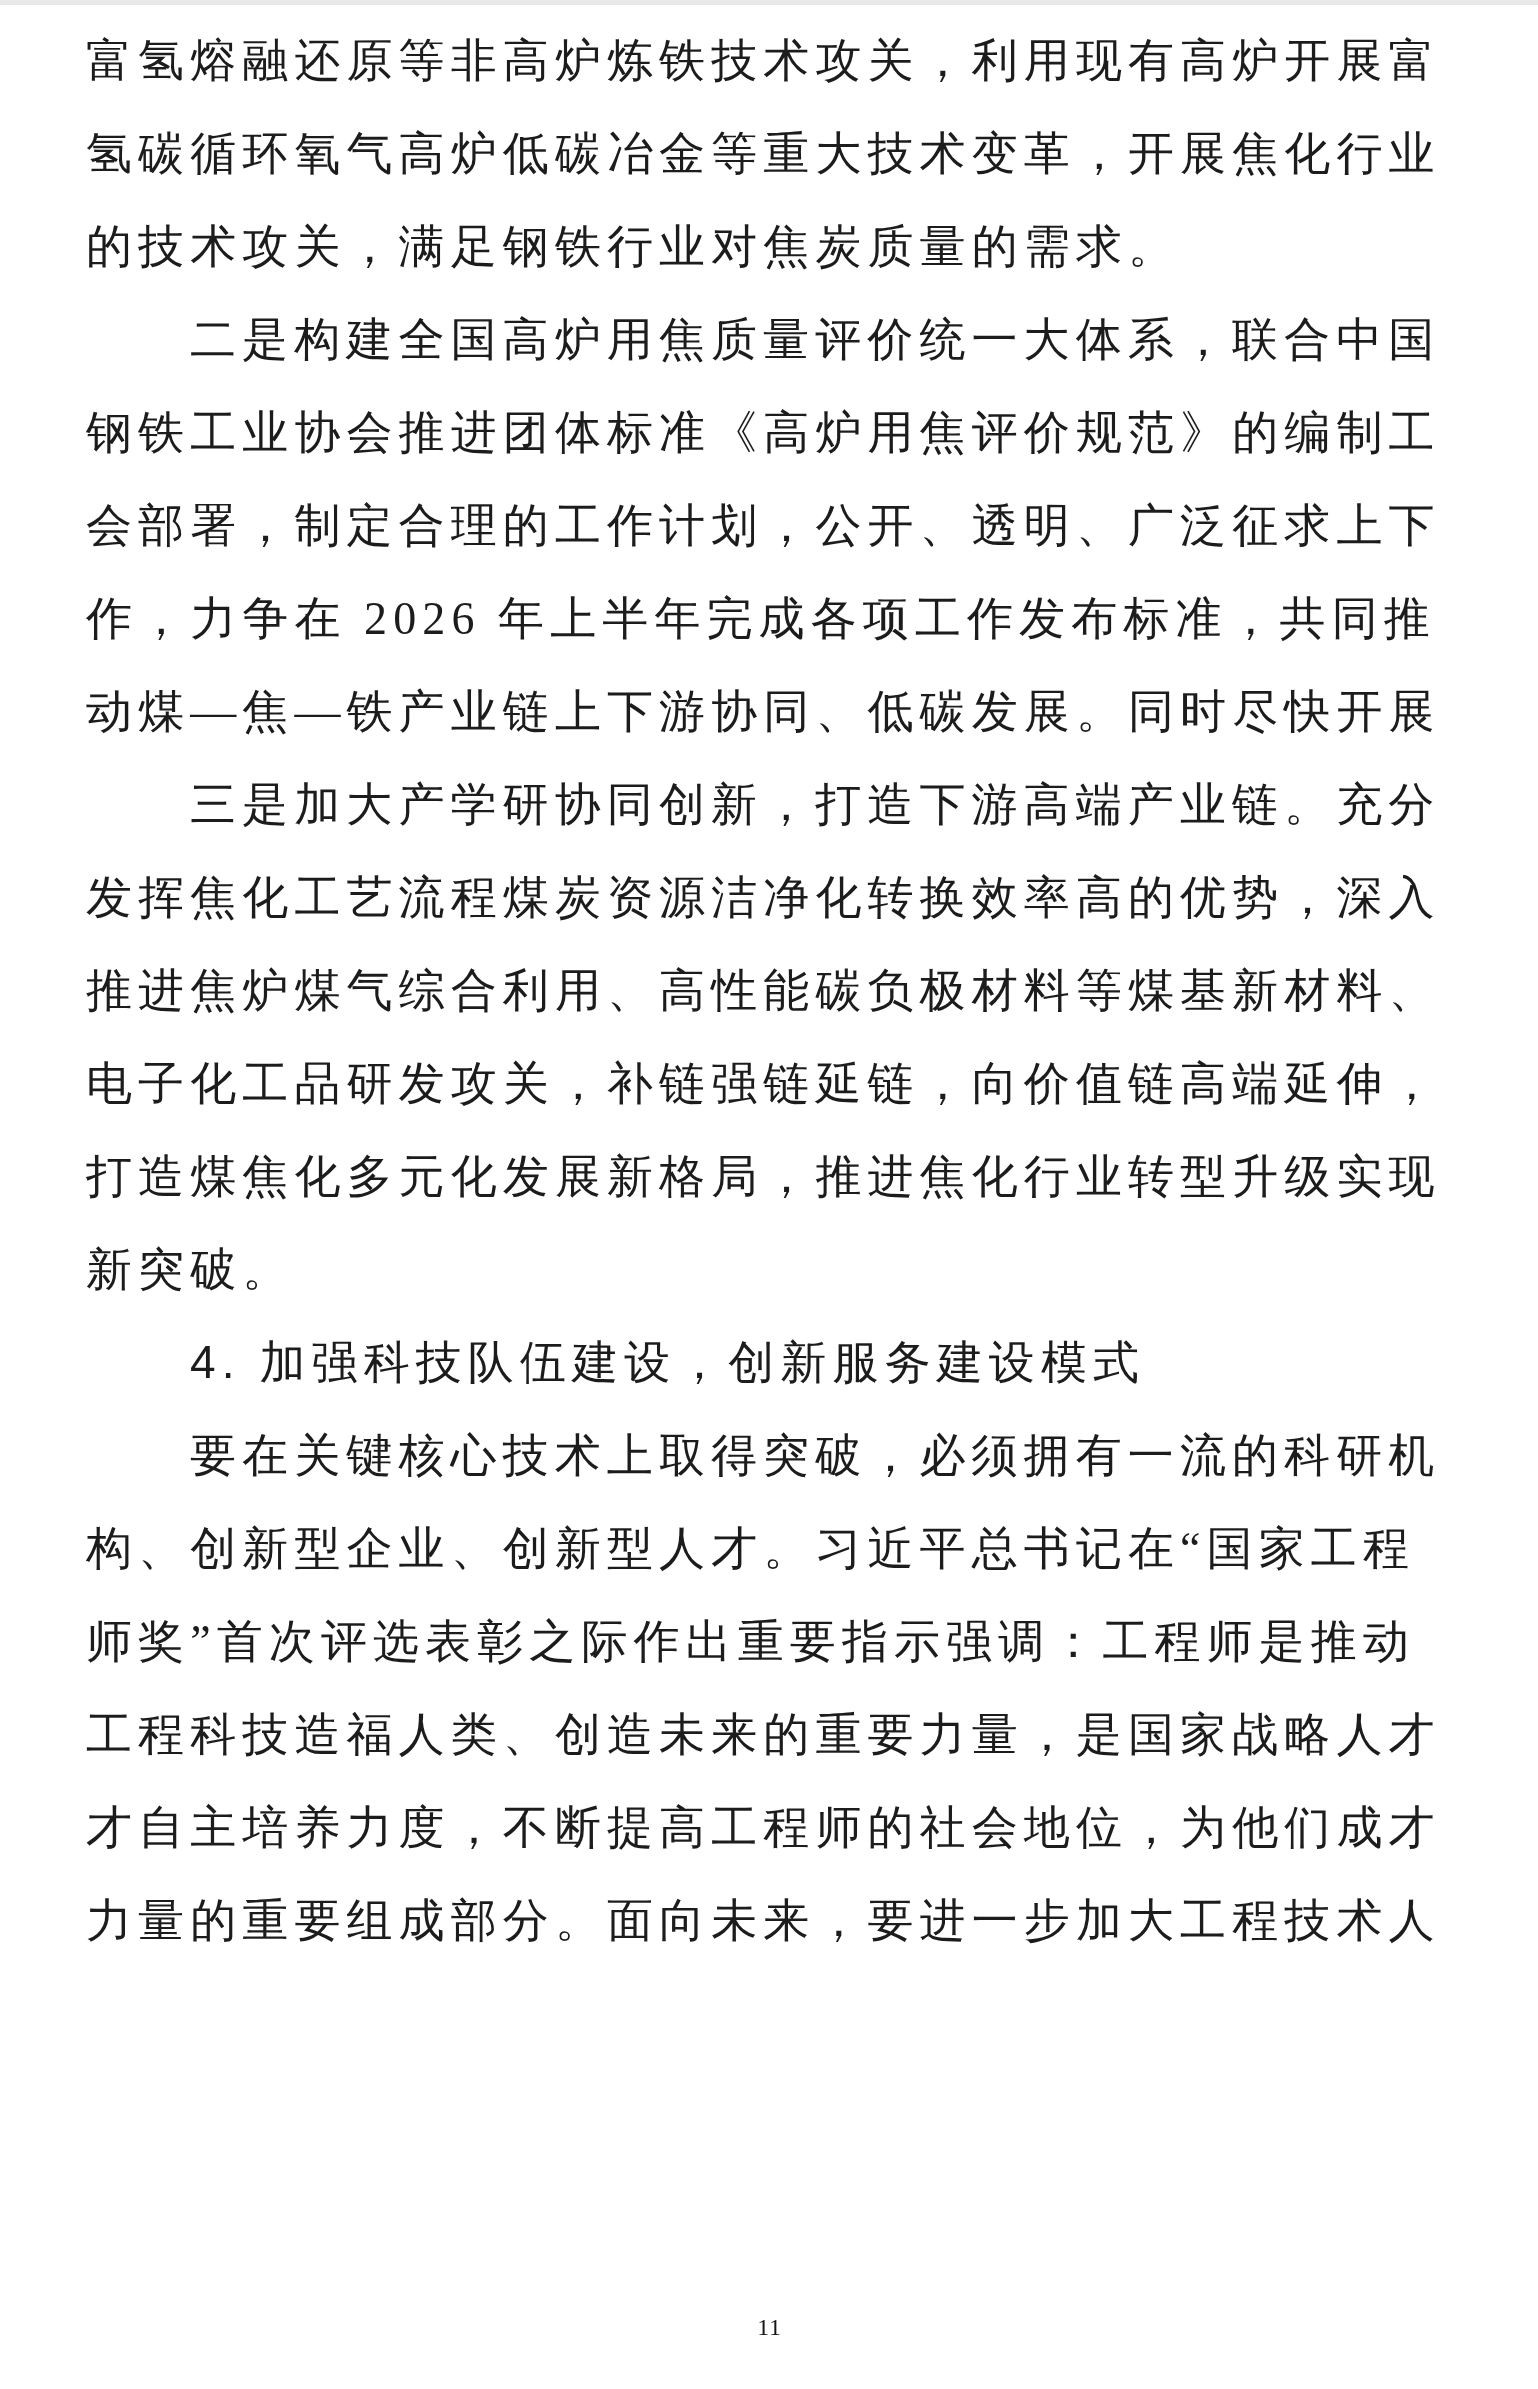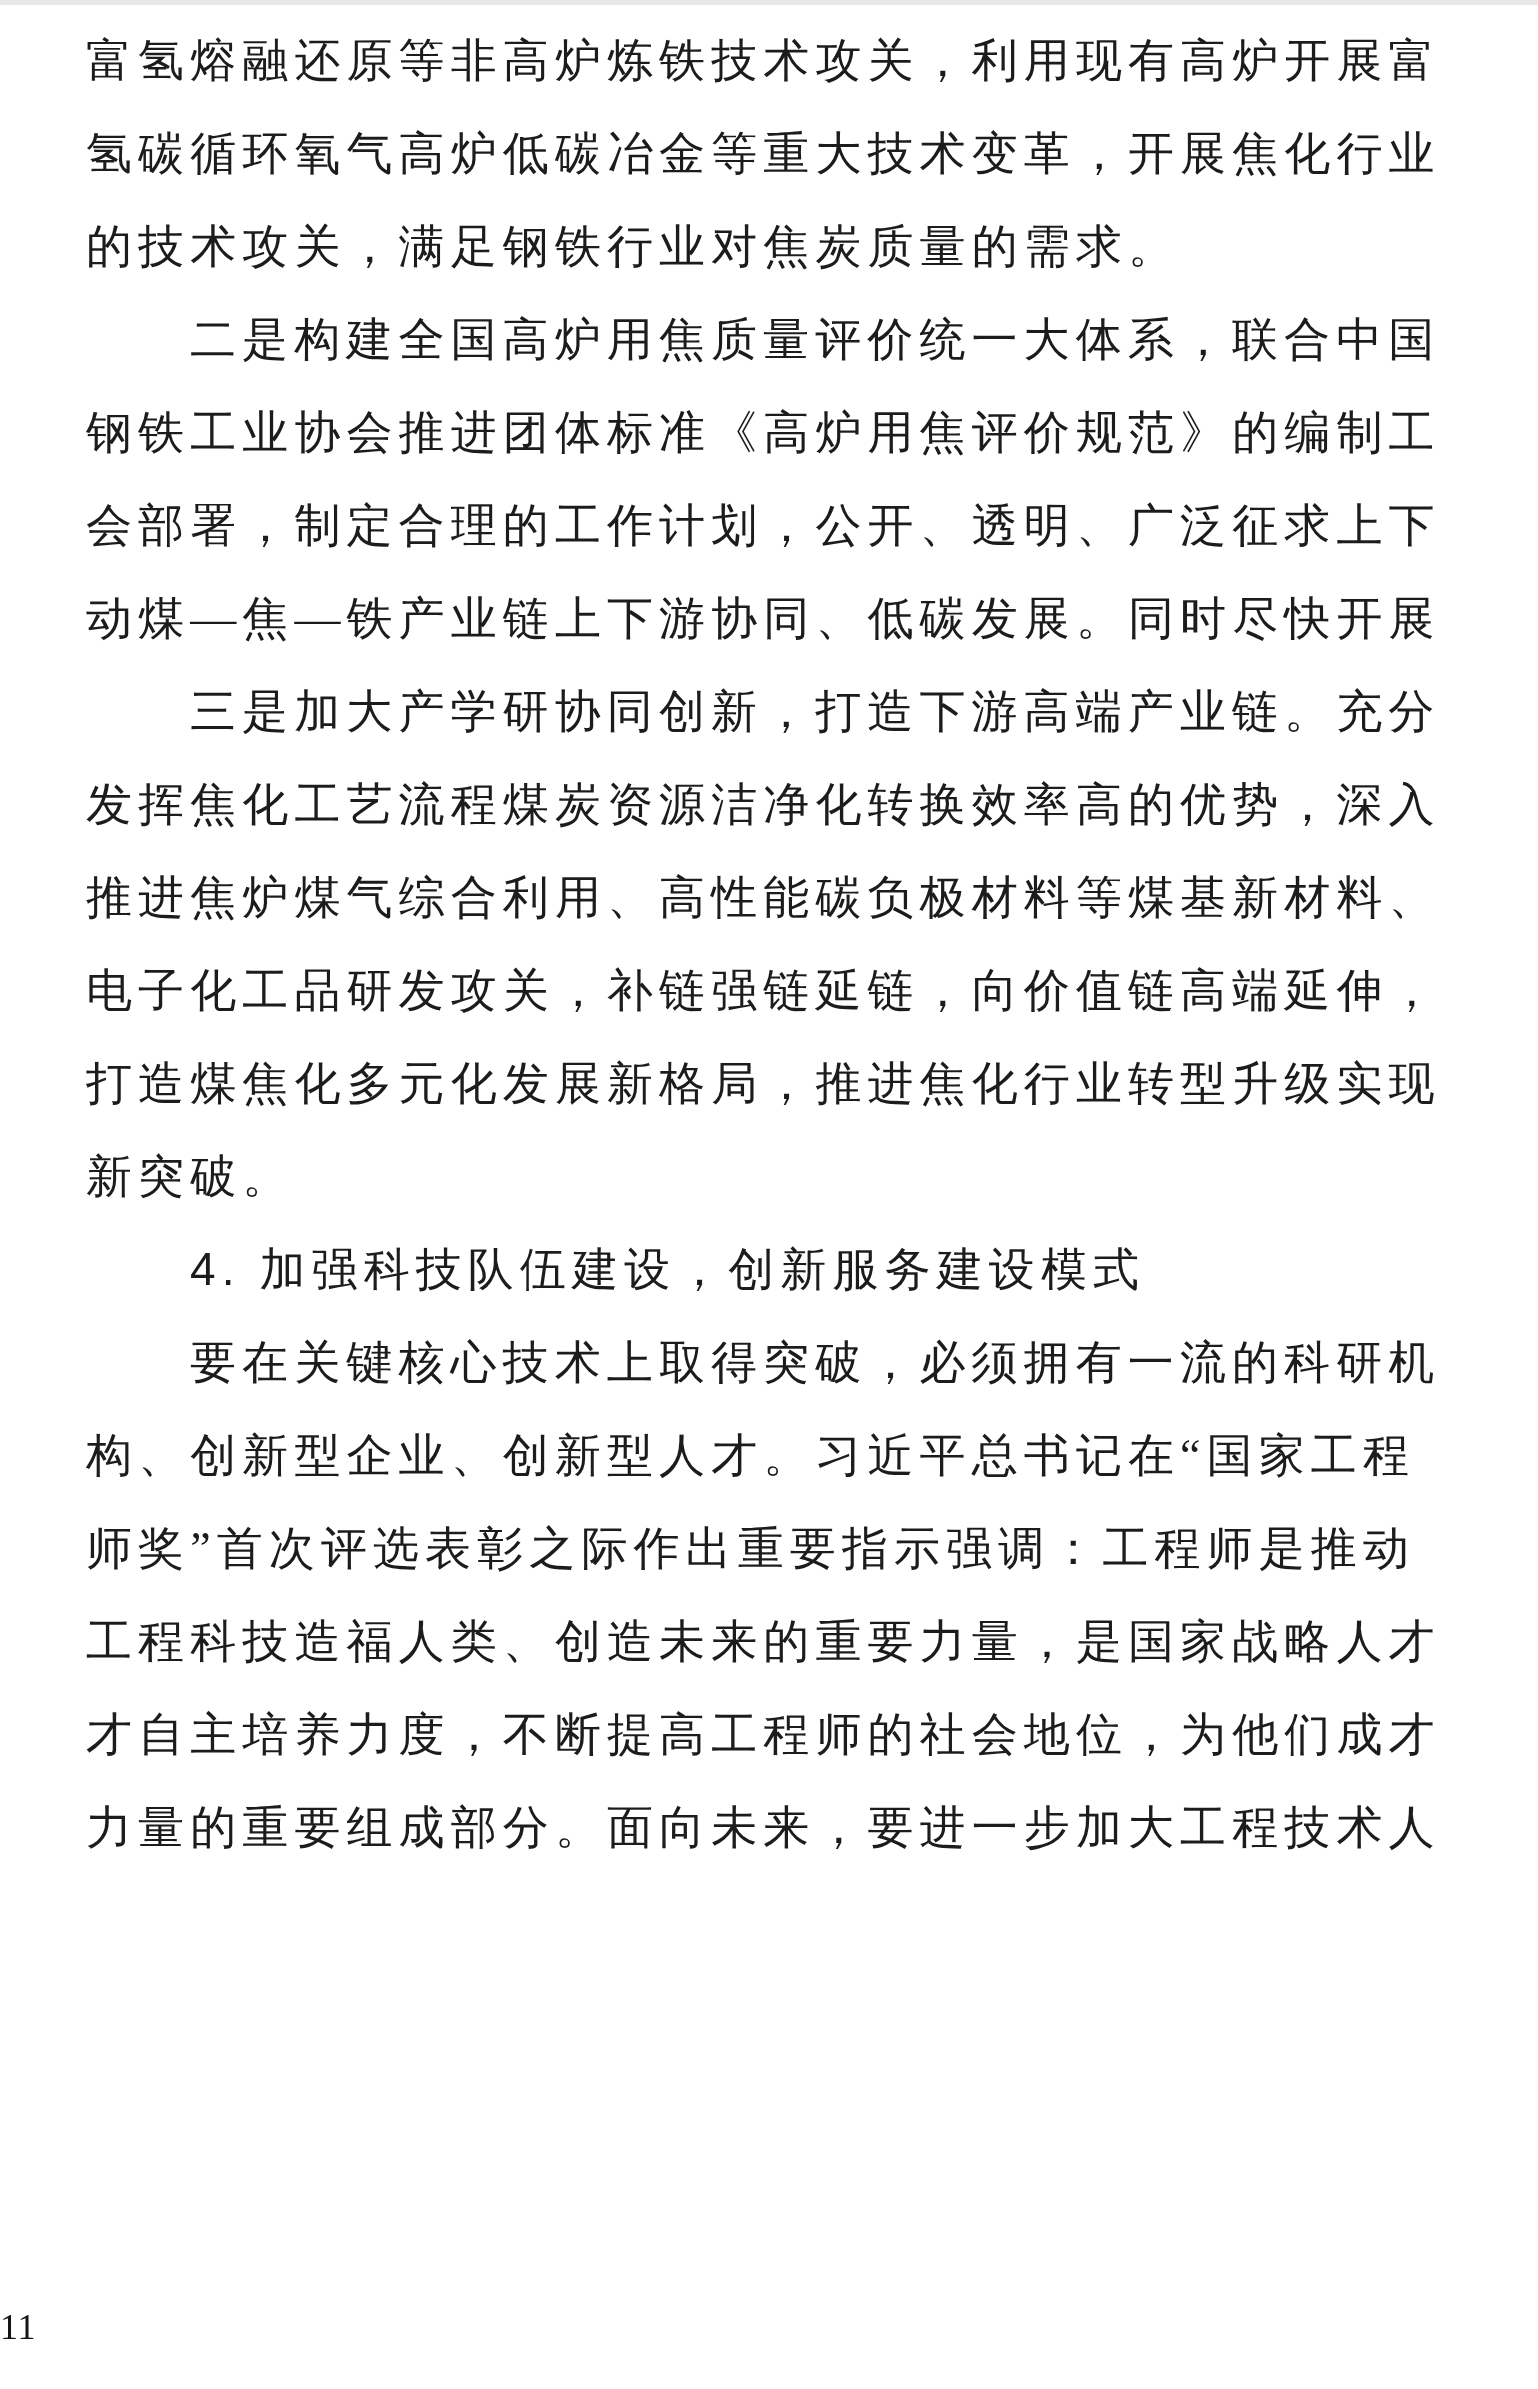--- a/index.html
+++ b/index.html
@@ -35,37 +35,39 @@
   }
   .heading {
     font-weight: 400;
     font-family: "Liberation Sans", "DejaVu Sans", sans-serif;
   }
   .footer {
     position: absolute;
     top: 2300px;
     left: 0;
     width: 100%;
-    font-size: 36px;
+    text-align: center;
+    font-size: 24px;
     line-height: 44px;
     letter-spacing: 0.8px;
     color: #161616;
   }
 </style>
 </head>
 <body>
 
 <div class="page">
   <div class="text-block">
     <div class="line">富氢熔融还原等非高炉炼铁技术攻关，利用现有高炉开展富</div>
     <div class="line">氢碳循环氧气高炉低碳冶金等重大技术变革，开展焦化行业</div>
     <div class="line">的技术攻关，满足钢铁行业对焦炭质量的需求。</div>
     <div class="line indent">二是构建全国高炉用焦质量评价统一大体系，联合中国</div>
     <div class="line">钢铁工业协会推进团体标准《高炉用焦评价规范》的编制工</div>
     <div class="line">会部署，制定合理的工作计划，公开、透明、广泛征求上下</div>
+    <div class="line">作，力争在 2026 年上半年完成各项工作发布标准，共同推</div>
     <div class="line">动煤—焦—铁产业链上下游协同、低碳发展。同时尽快开展</div>
     <div class="line indent">三是加大产学研协同创新，打造下游高端产业链。充分</div>
     <div class="line">发挥焦化工艺流程煤炭资源洁净化转换效率高的优势，深入</div>
     <div class="line">推进焦炉煤气综合利用、高性能碳负极材料等煤基新材料、</div>
     <div class="line">电子化工品研发攻关，补链强链延链，向价值链高端延伸，</div>
     <div class="line">打造煤焦化多元化发展新格局，推进焦化行业转型升级实现</div>
     <div class="line">新突破。</div>
     <div class="line indent heading">4. 加强科技队伍建设，创新服务建设模式</div>
     <div class="line indent">要在关键核心技术上取得突破，必须拥有一流的科研机</div>
     <div class="line">构、创新型企业、创新型人才。习近平总书记在“国家工程</div>

